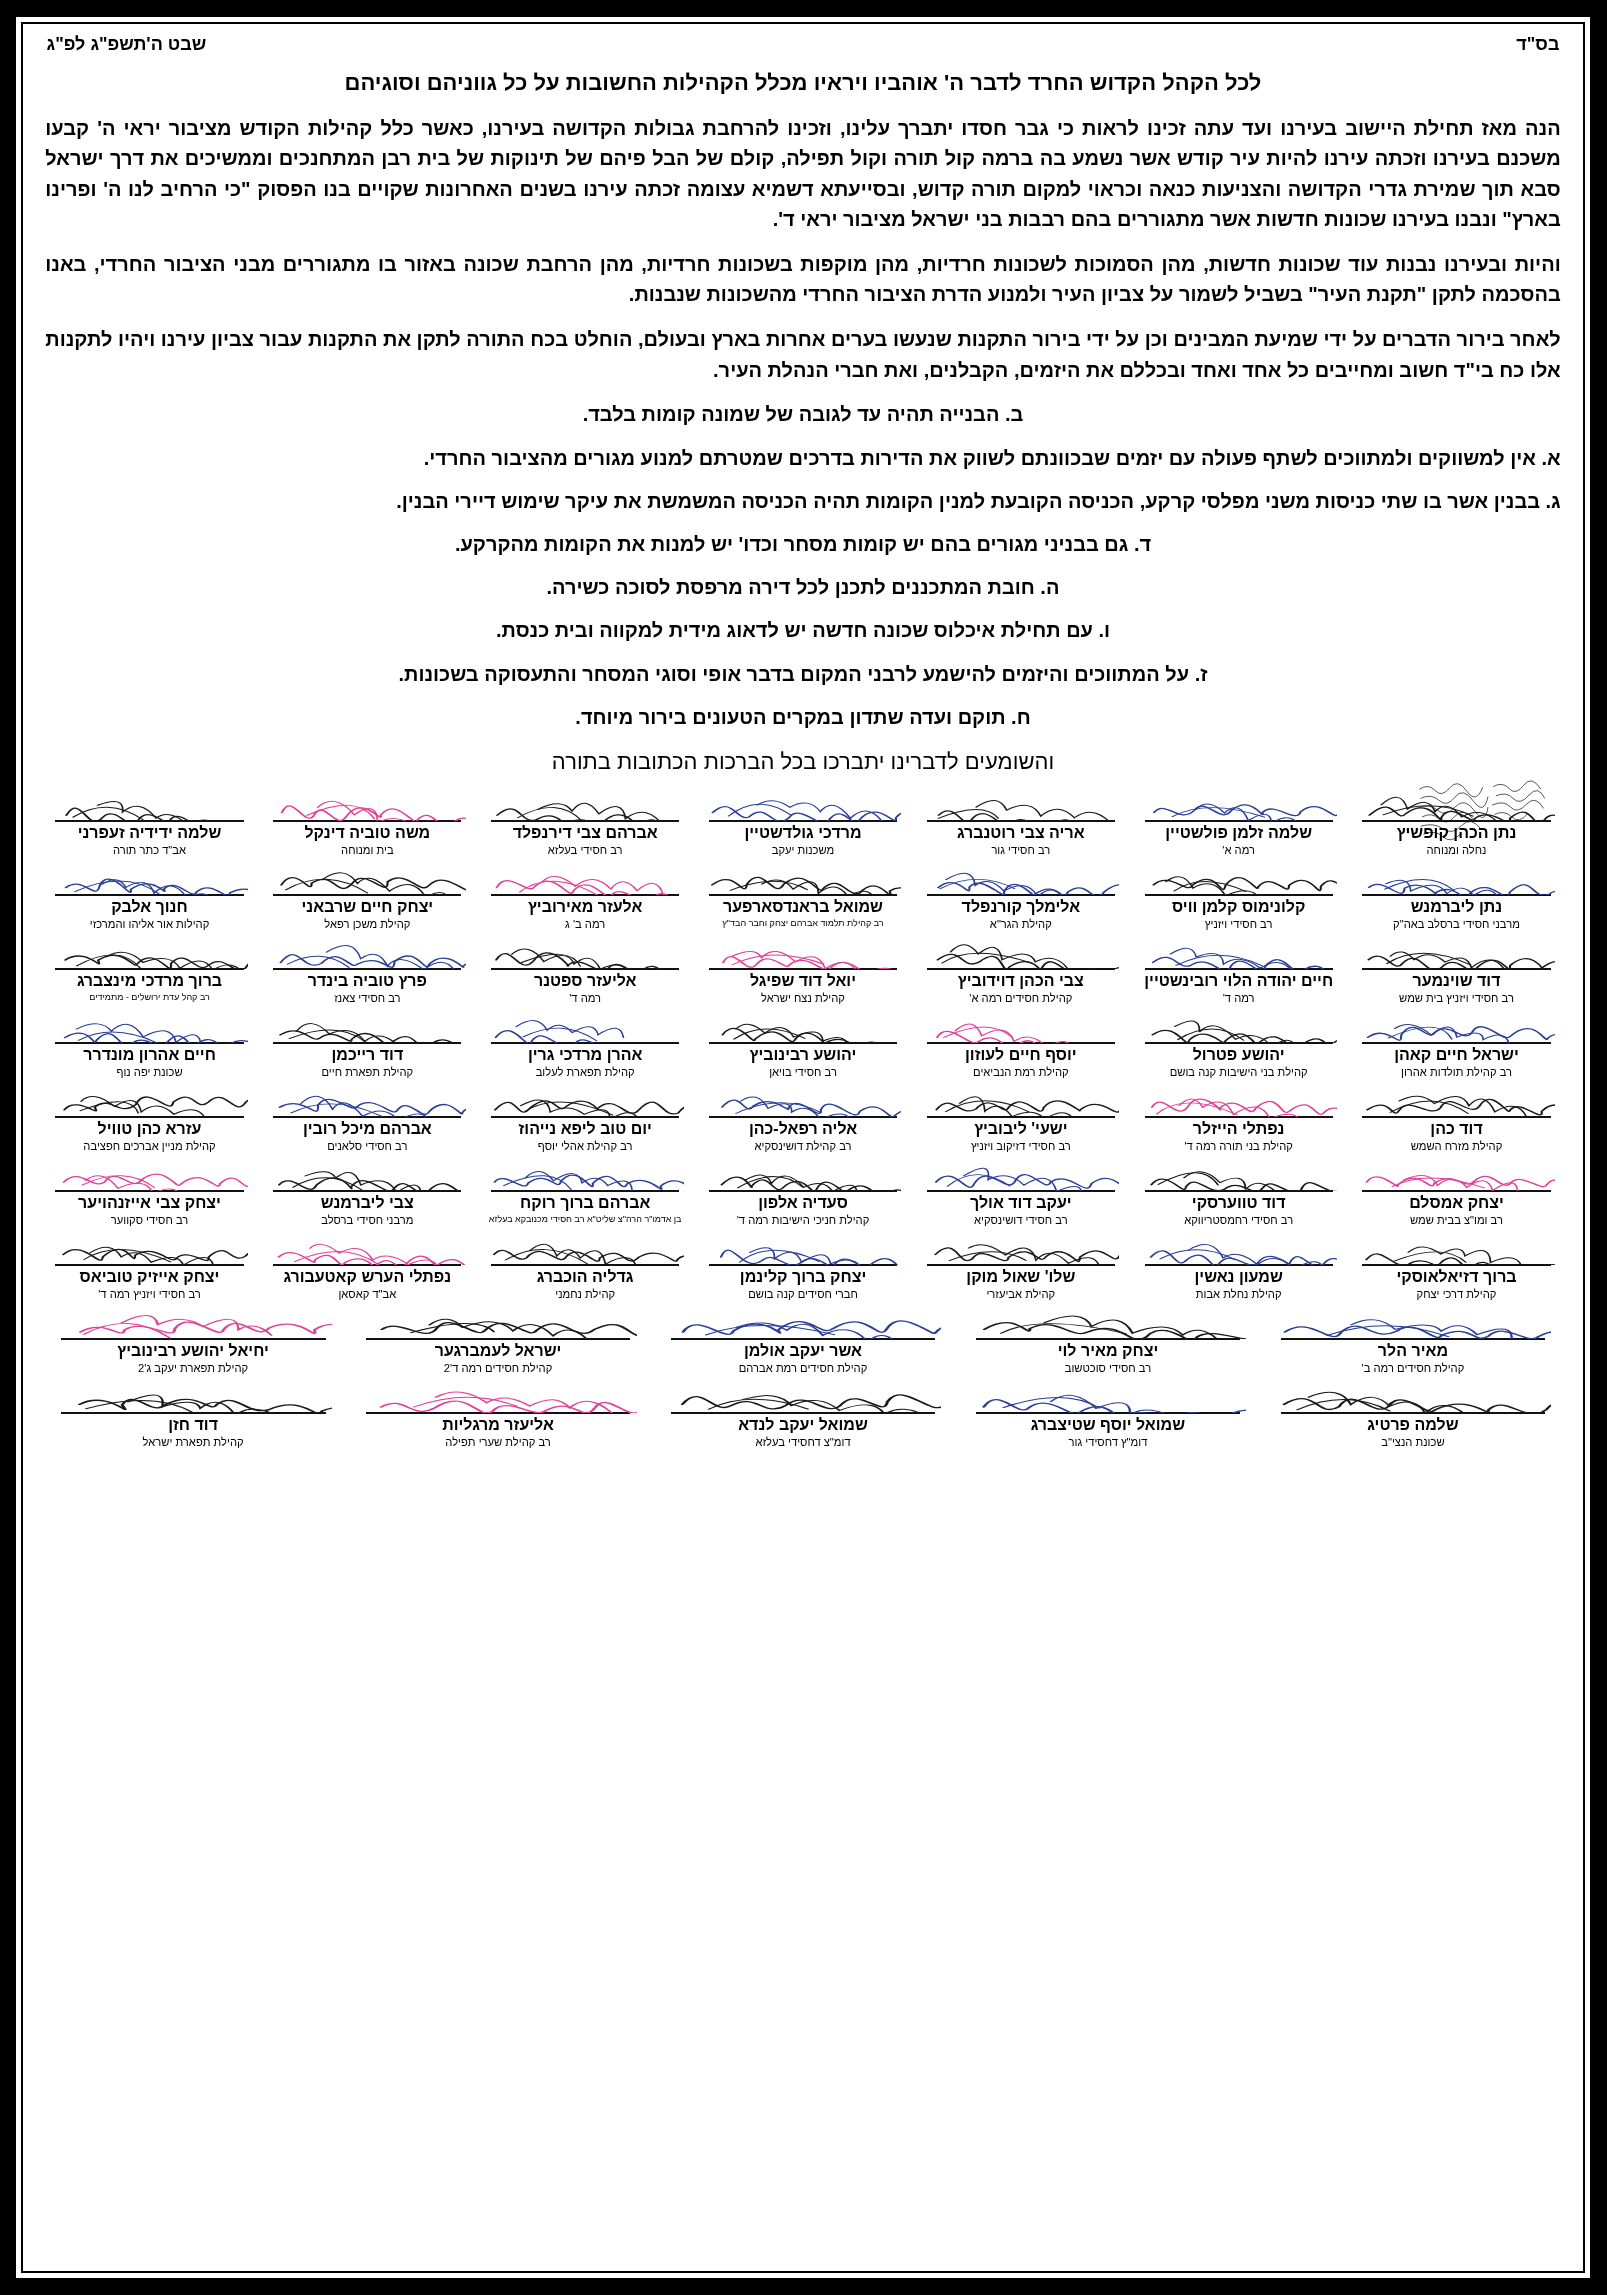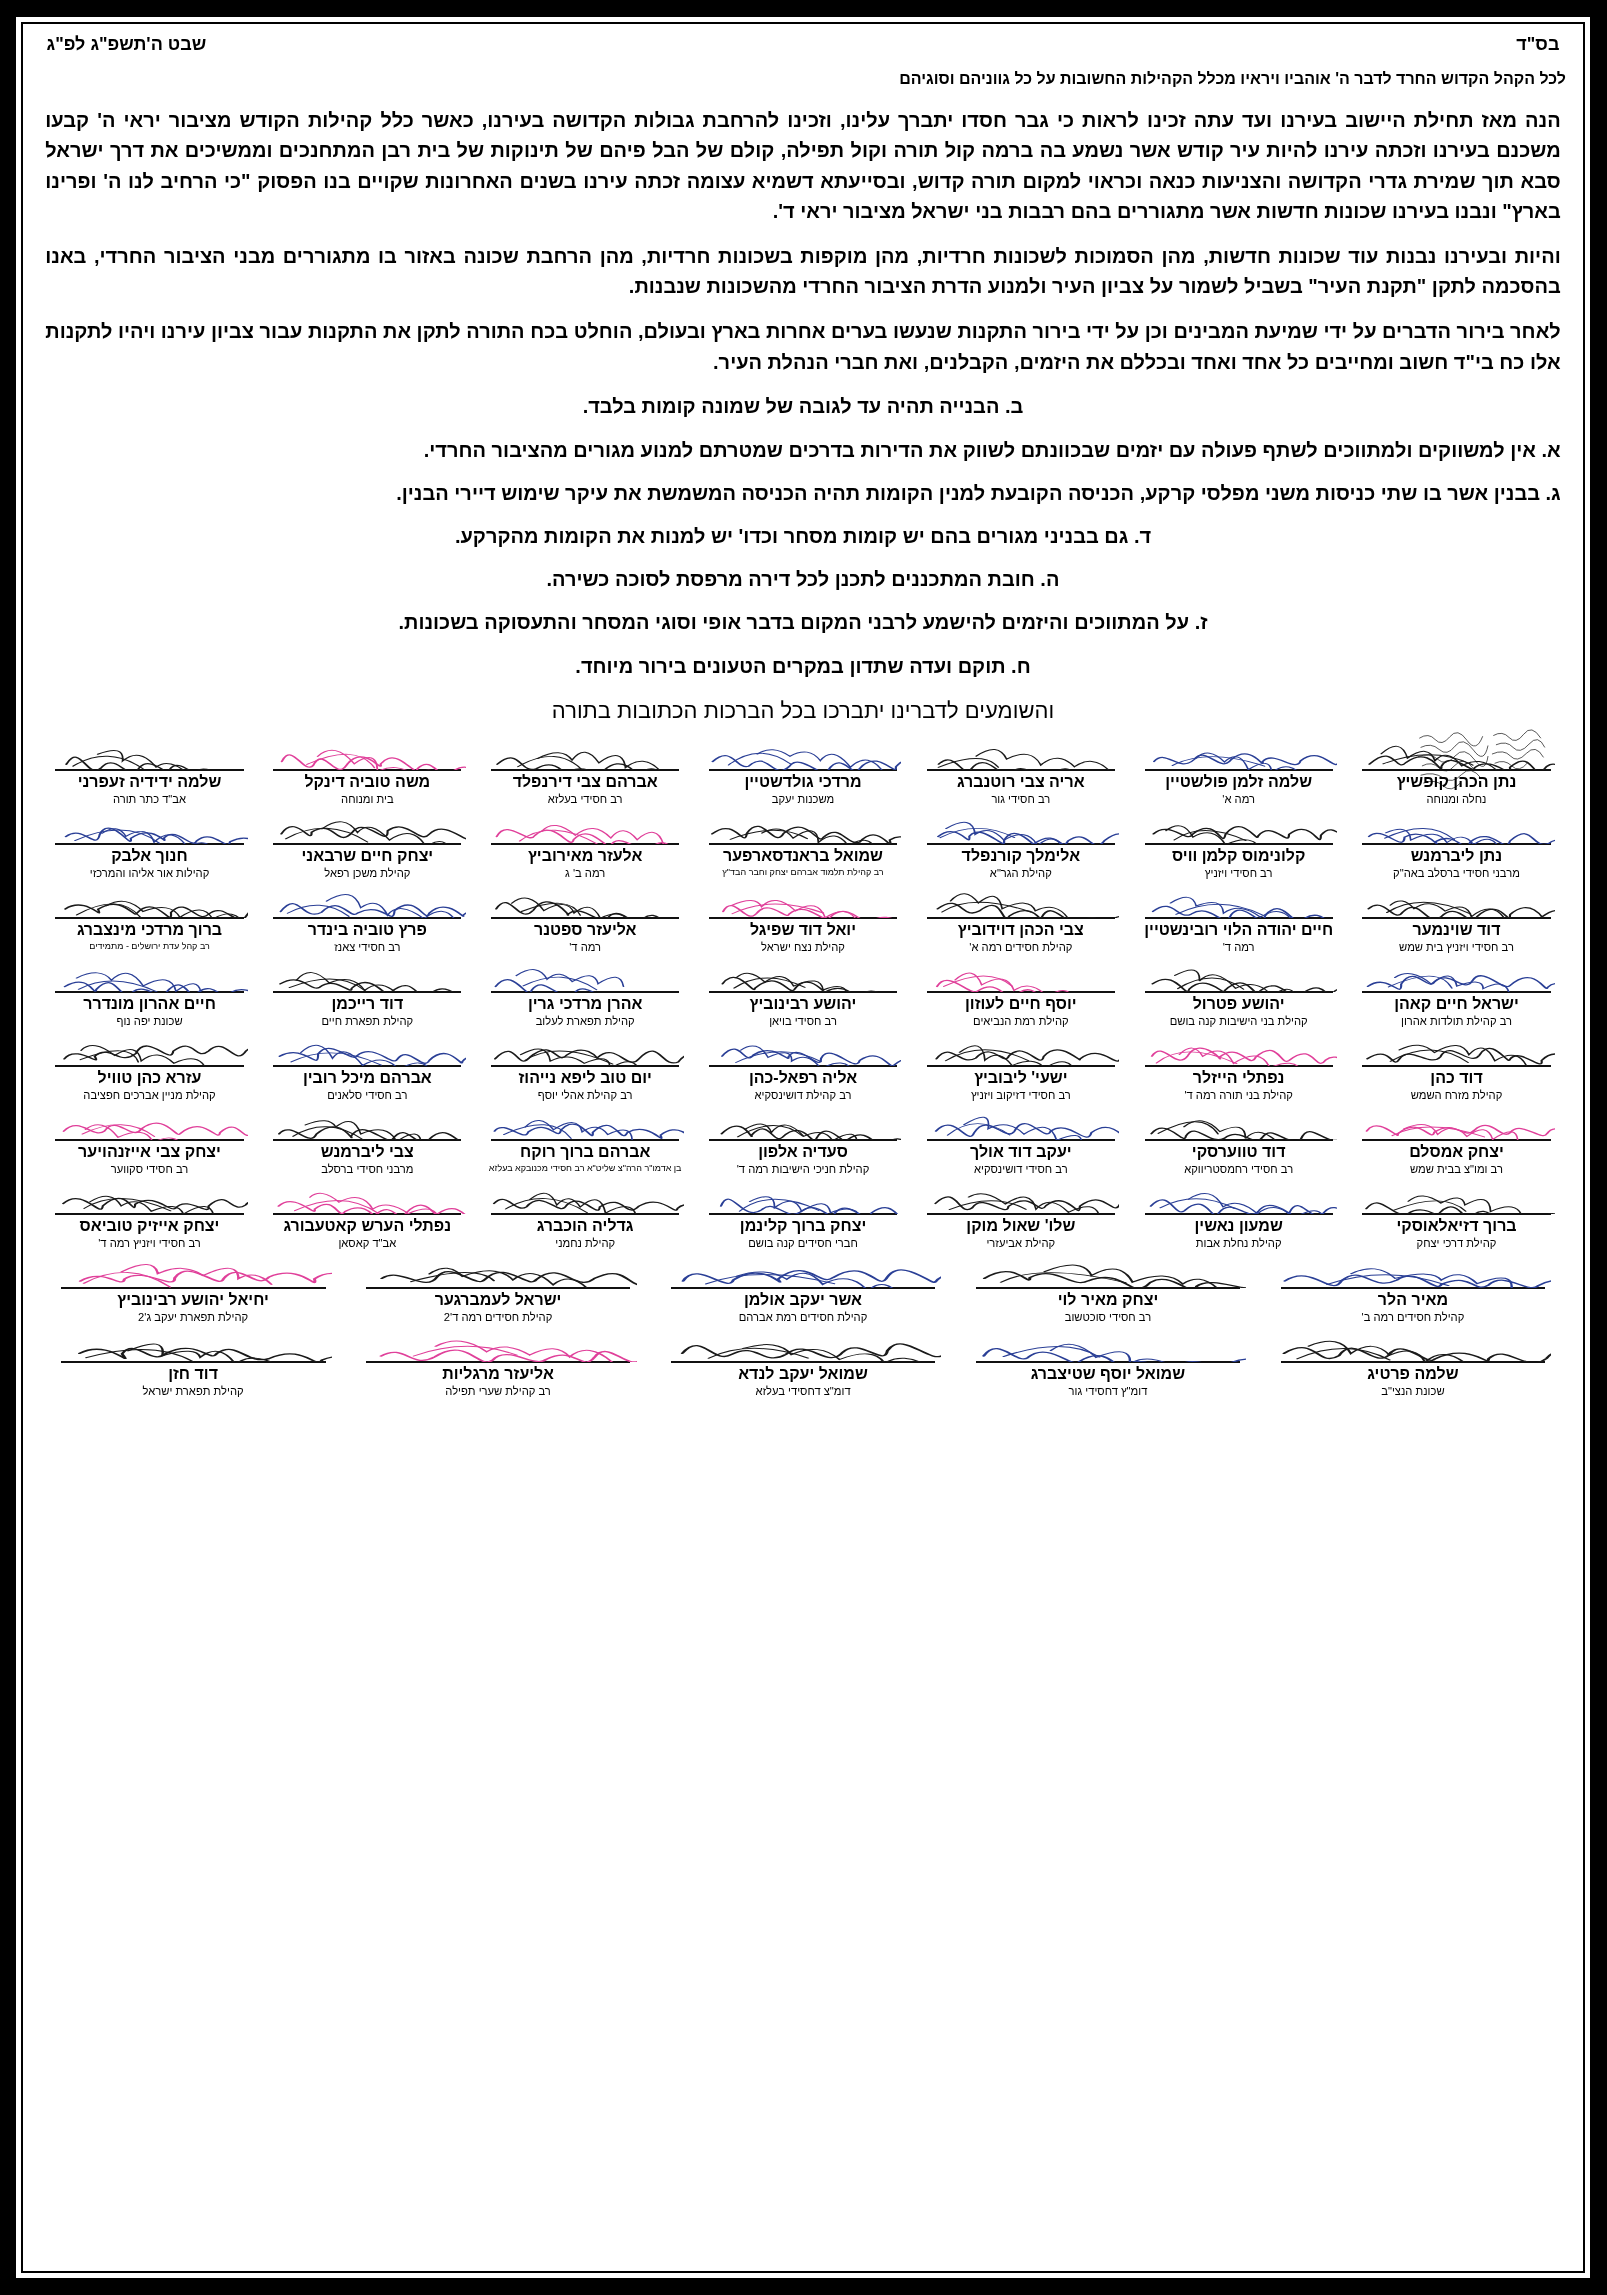--- a/index.html
+++ b/index.html
@@ -57,22 +57,23 @@
     text-align: center;
     font-weight: bold;
     font-size: 57px;
     line-height: 1.08;
     margin-top: 22.4px;
     letter-spacing: -0.7px;
     font-family: "Liberation Sans", "DejaVu Sans", sans-serif;
   }
 
   .doc-subtitle {
+    text-align: center;
     font-weight: bold;
-    font-size: 16px;
+    font-size: 22px;
     margin-top: 14.5px;
     font-family: "Liberation Sans", "DejaVu Sans", sans-serif;
   }
 
   
   .body-block { margin-top: 17px; padding: 0 5.3px; }
   .para {
     font-size: 20px;
     line-height: 1.52;
     text-align: justify;
@@ -183,20 +184,21 @@
       <p class="para">הנה מאז תחילת היישוב בעירנו ועד עתה זכינו לראות כי גבר חסדו יתברך עלינו, וזכינו להרחבת גבולות הקדושה בעירנו, כאשר כלל קהילות הקודש מציבור יראי ה' קבעו משכנם בעירנו וזכתה עירנו להיות עיר קודש אשר נשמע בה ברמה קול תורה וקול תפילה, קולם של הבל פיהם של תינוקות של בית רבן המתחנכים וממשיכים את דרך ישראל סבא תוך שמירת גדרי הקדושה והצניעות כנאה וכראוי למקום תורה קדוש, ובסייעתא דשמיא עצומה זכתה עירנו בשנים האחרונות שקויים בנו הפסוק "כי הרחיב לנו ה' ופרינו בארץ" ונבנו בעירנו שכונות חדשות אשר מתגוררים בהם רבבות בני ישראל מציבור יראי ד'.</p>
       <p class="para">והיות ובעירנו נבנות עוד שכונות חדשות, מהן הסמוכות לשכונות חרדיות, מהן מוקפות בשכונות חרדיות, מהן הרחבת שכונה באזור בו מתגוררים מבני הציבור החרדי, באנו בהסכמה לתקן "תקנת העיר" בשביל לשמור על צביון העיר ולמנוע הדרת הציבור החרדי מהשכונות שנבנות.</p>
       <p class="para">לאחר בירור הדברים על ידי שמיעת המבינים וכן על ידי בירור התקנות שנעשו בערים אחרות בארץ ובעולם, הוחלט בכח התורה לתקן את התקנות עבור צביון עירנו ויהיו לתקנות אלו כח בי"ד חשוב ומחייבים כל אחד ואחד ובכללם את היזמים, הקבלנים, ואת חברי הנהלת העיר.</p>
 
       <ul class="clause-list">
         <li class="clause center-c">ב. הבנייה תהיה עד לגובה של שמונה קומות בלבד.</li>
         <li class="clause indent-c">א. אין למשווקים ולמתווכים לשתף פעולה עם יזמים שבכוונתם לשווק את הדירות בדרכים שמטרתם למנוע מגורים מהציבור החרדי.</li>
         <li class="clause indent-c">ג. בבנין אשר בו שתי כניסות משני מפלסי קרקע, הכניסה הקובעת למנין הקומות תהיה הכניסה המשמשת את עיקר שימוש דיירי הבנין.</li>
         <li class="clause center-c">ד. גם בבניני מגורים בהם יש קומות מסחר וכדו' יש למנות את הקומות מהקרקע.</li>
         <li class="clause center-c">ה. חובת המתכננים לתכנן לכל דירה מרפסת לסוכה כשירה.</li>
+        <li class="clause center-c">ו. עם תחילת איכלוס שכונה חדשה יש לדאוג מידית למקווה ובית כנסת.</li>
         <li class="clause center-c">ז. על המתווכים והיזמים להישמע לרבני המקום בדבר אופי וסוגי המסחר והתעסוקה בשכונות.</li>
         <li class="clause center-c">ח. תוקם ועדה שתדון במקרים הטעונים בירור מיוחד.</li>
       </ul>
 
       <div class="closing">והשומעים לדברינו יתברכו בכל הברכות הכתובות בתורה</div>
     </div>
 
     <div class="sig-area">
       <div class="corner-note">
         <svg viewBox="0 0 230 120" preserveAspectRatio="none">

